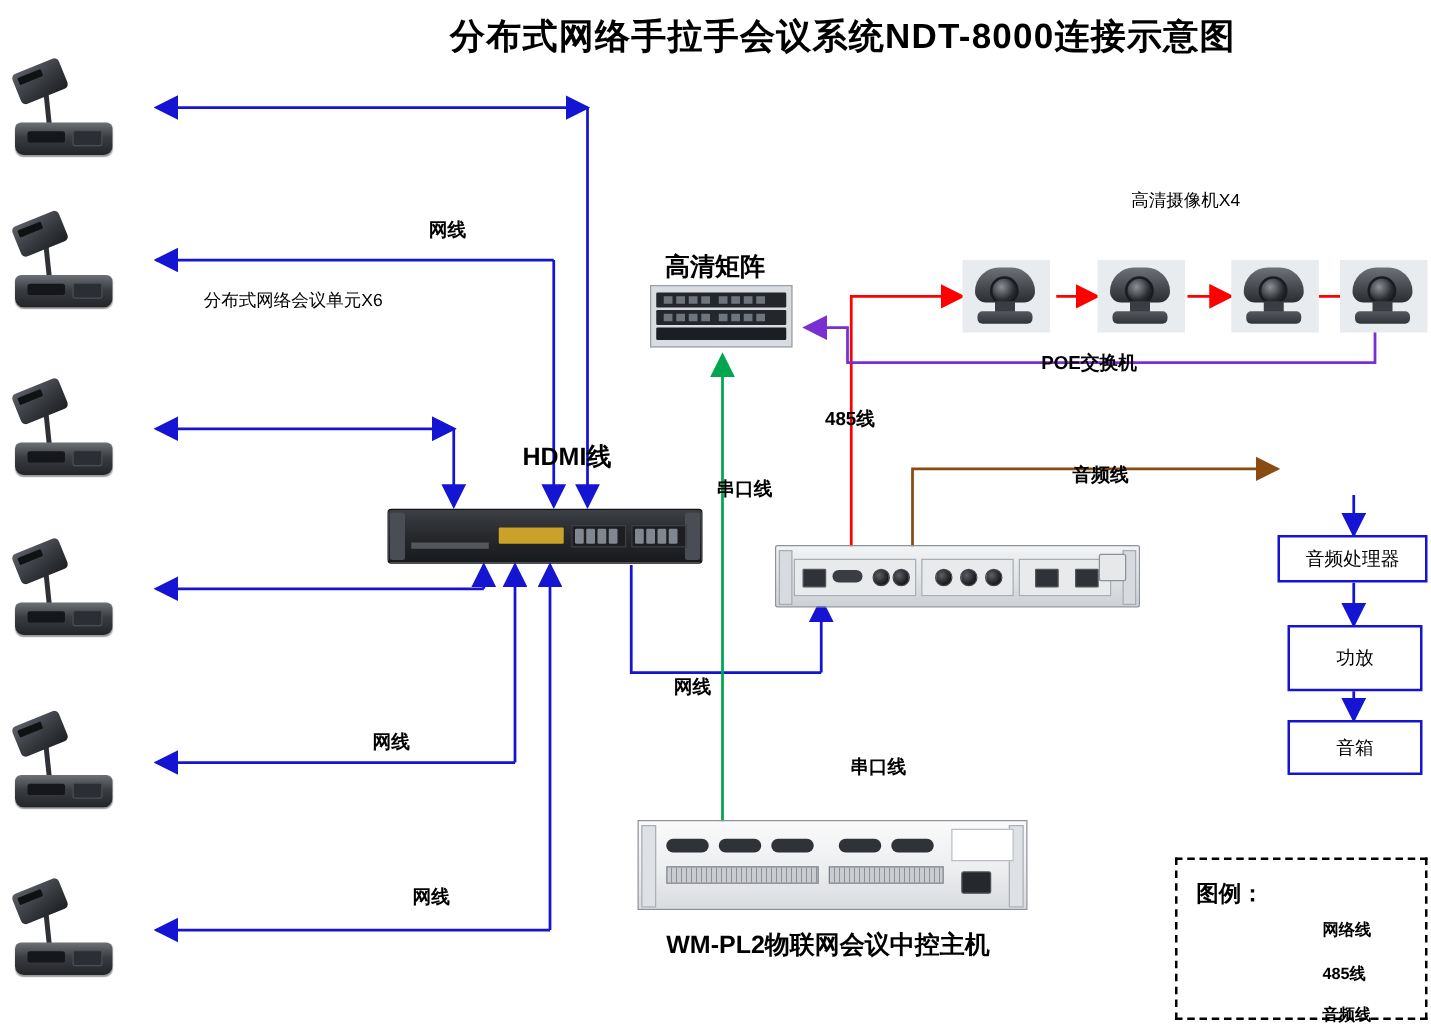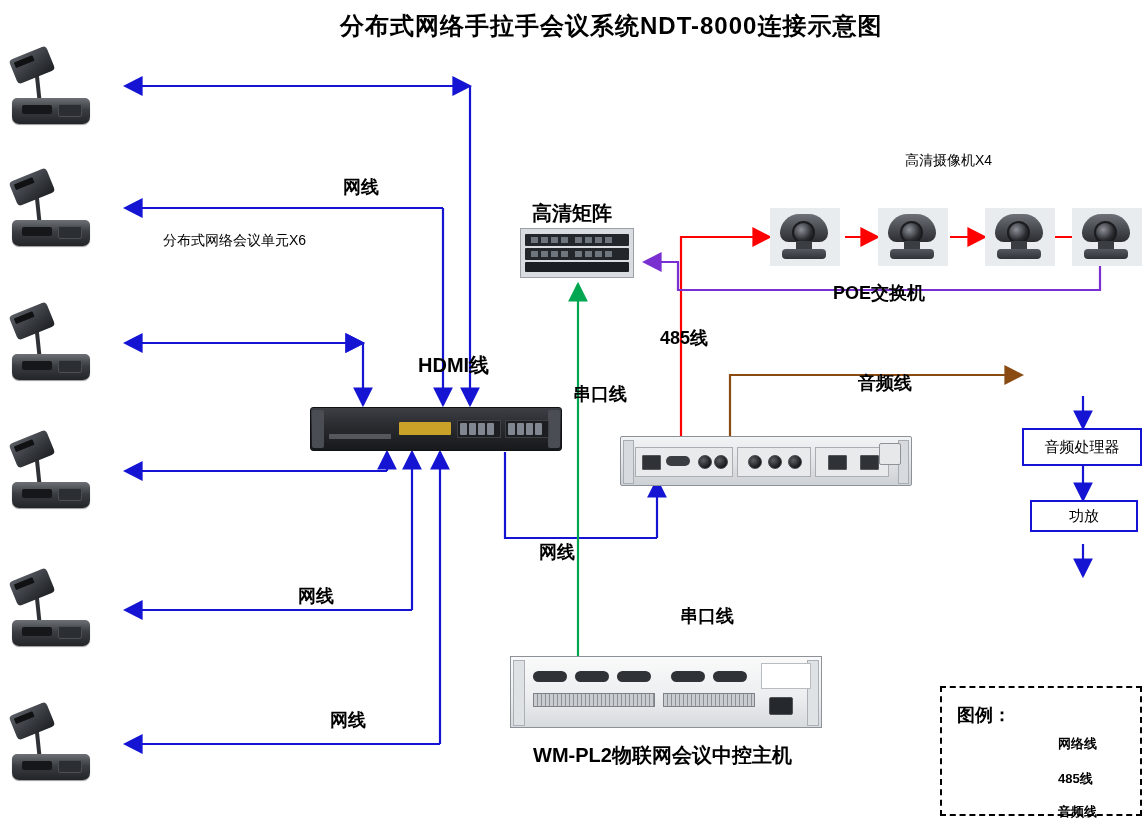--- a/index.html
+++ b/index.html
@@ -21,32 +21,33 @@
   #svg-layer {
     position: absolute;
     left: 0;
     top: 0;
     width: 1145px;
     height: 819px;
     pointer-events: none;
   }
   .abs { position: absolute; }
   .title {
-    font-size: 24px;
+    font-size: 28px;
     font-weight: bold;
     letter-spacing: 1px;
     white-space: nowrap;
+    margin-left: 20px;
   }
   .subtitle {
     font-size: 15px;
     font-weight: bold;
     white-space: nowrap;
   }
   .lbl {
-    font-size: 18px;
+    font-size: 15px;
     font-weight: bold;
     white-space: nowrap;
   }
   .lbl-reg {
     font-size: 14px;
     white-space: nowrap;
   }
   .lbl-big {
     font-size: 20px;
     font-weight: bold;
@@ -602,22 +603,25 @@
     <div class="term" style="left:22px; top:36px; width:120px;"></div>
     <div class="term" style="left:152px; top:36px; width:90px;"></div>
     <div class="label-plate" style="left:250px; top:6px; width:48px; height:24px;"></div>
     <div class="acinlet" style="left:258px; top:40px;"></div>
   </div>
   <div class="abs lbl-big" style="left:533px; top:742px;">WM-PL2物联网会议中控主机</div>
 
   <div class="abs blue-box" style="left:1022px; top:428px; width:120px; height:38px;">
     <span>音频处理器</span>
   </div>
-  <div class="abs blue-box" style="left:1030px; top:500px; width:108px; height:32px;">
+  <div class="abs blue-box" style="left:1030px; top:500px; width:108px; height:53px;">
     <span>功放</span>
+  </div>
+  <div class="abs blue-box" style="left:1030px; top:576px; width:108px; height:44px;">
+    <span>音箱</span>
   </div>
 
   <div class="abs legend-box" style="left:940px; top:686px; width:202px; height:130px;"></div>
   <div class="abs legend-title" style="left:957px; top:703px;">图例：</div>
   <div class="abs legend-item-label" style="left:1058px; top:735px;">网络线</div>
   <div class="abs legend-item-label" style="left:1058px; top:770px;">485线</div>
   <div class="abs legend-item-label" style="left:1058px; top:803px;">音频线</div>
 
 </div>
 

